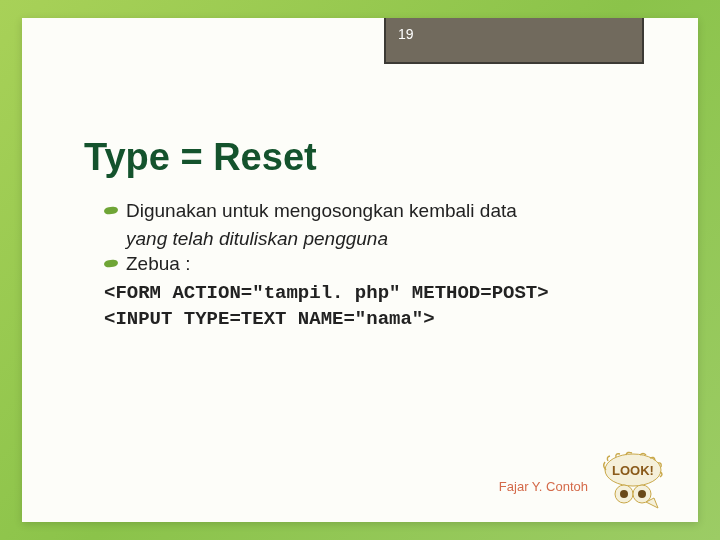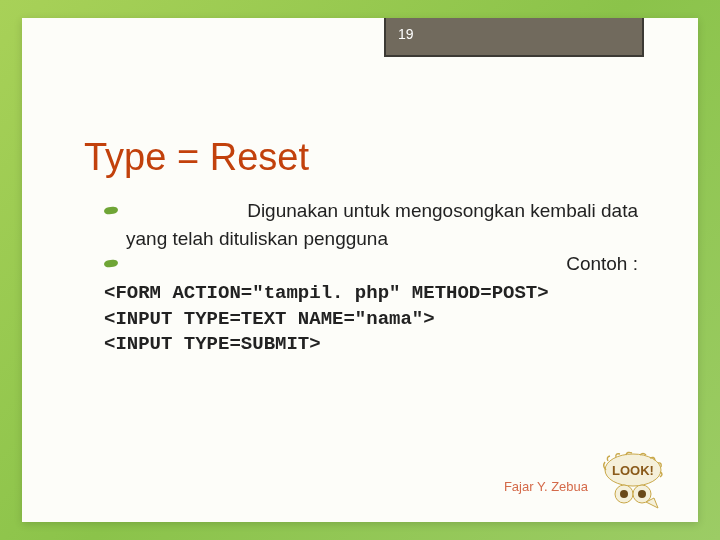--- a/index.html
+++ b/index.html
@@ -18,65 +18,65 @@
     right: 22px;
     bottom: 18px;
     background: #fdfdf9;
     box-shadow: 0 2px 8px rgba(0,0,0,0.15);
   }
   .pagenum-box {
     position: absolute;
     top: 0;
     left: 362px;
     width: 260px;
-    height: 39px;
+    height: 46px;
     background: #716a5d;
     border: 2px solid #3c3a35;
     border-top: none;
     color: #fff;
     font-size: 14px;
     padding: 8px 12px;
   }
   .title {
     position: absolute;
     top: 118px;
     left: 62px;
     font-size: 38px;
-    font-weight: 400;
-    color: #c2410c;
+    font-weight: 700;
+    color: #14532d;
     font-family: Arial, sans-serif;
   }
   .content {
     position: absolute;
     top: 180px;
     left: 82px;
     right: 60px;
     font-size: 19px;
     color: #222;
     line-height: 1.35;
   }
   .bullet-line {
     position: relative;
     padding-left: 22px;
     margin-bottom: 2px;
-    text-align: right;
   }
   .bullet-line::before {
     content: "";
     position: absolute;
     left: 0;
     top: 9px;
     width: 14px;
     height: 7px;
     background: #6fa536;
     border-radius: 50% / 70%;
     transform: rotate(-8deg);
   }
   .indent {
     padding-left: 22px;
+    font-style: italic;
   }
   .code-block {
     font-family: "Courier New", monospace;
     font-size: 19px;
     font-weight: bold;
     margin-top: 4px;
     line-height: 1.35;
   }
   .code-line { white-space: pre; }
   .footer-name {
@@ -105,30 +105,29 @@
   </div>
 
   <h1 class="title">Type = Reset</h1>
 
   <div class="content">
     <div class="bullet-line">
       <span>Digunakan untuk mengosongkan kembali data</span>
     </div>
     <div class="indent">yang telah dituliskan pengguna</div>
     <div class="bullet-line">
-      <span>Contoh :</span>
+      <span>Zebua :</span>
     </div>
     <div class="code-block">
       <div class="code-line">&lt;FORM ACTION="tampil. php" METHOD=POST&gt;</div>
       <div class="code-line">&lt;INPUT TYPE=TEXT NAME="nama"&gt;</div>
-      <div class="code-line">&lt;INPUT TYPE=SUBMIT&gt;</div>
     </div>
   </div>
 
-  <div class="footer-name">Fajar Y. Zebua</div>
+  <div class="footer-name">Fajar Y. Contoh</div>
 
   <svg class="look-icon" viewBox="0 0 74 62">
     <ellipse cx="37" cy="22" rx="28" ry="16" fill="#f5f0da" stroke="#c9a84a" stroke-width="1"></ellipse>
     <path d="M 10 22 Q 6 18 9 14 M 12 13 Q 10 9 14 8 M 20 9 Q 19 5 24 6 M 30 7 Q 31 3 36 5 M 44 7 Q 47 4 50 7 M 54 10 Q 58 8 59 12 M 62 15 Q 66 14 65 19 M 64 24 Q 68 26 64 29" stroke="#c9a84a" stroke-width="1.4" fill="none"></path>
     <text x="37" y="27" text-anchor="middle" font-family="Arial" font-weight="bold" font-size="13" fill="#8a5a1a">LOOK!</text>
     <circle cx="28" cy="46" r="9" fill="#f5f0da" stroke="#c9a84a" stroke-width="1"></circle>
     <circle cx="46" cy="46" r="9" fill="#f5f0da" stroke="#c9a84a" stroke-width="1"></circle>
     <circle cx="28" cy="46" r="4" fill="#6a4a1a"></circle>
     <circle cx="46" cy="46" r="4" fill="#6a4a1a"></circle>
     <path d="M 50 54 L 62 60 L 58 50 Z" fill="#f5f0da" stroke="#c9a84a" stroke-width="1"></path>

